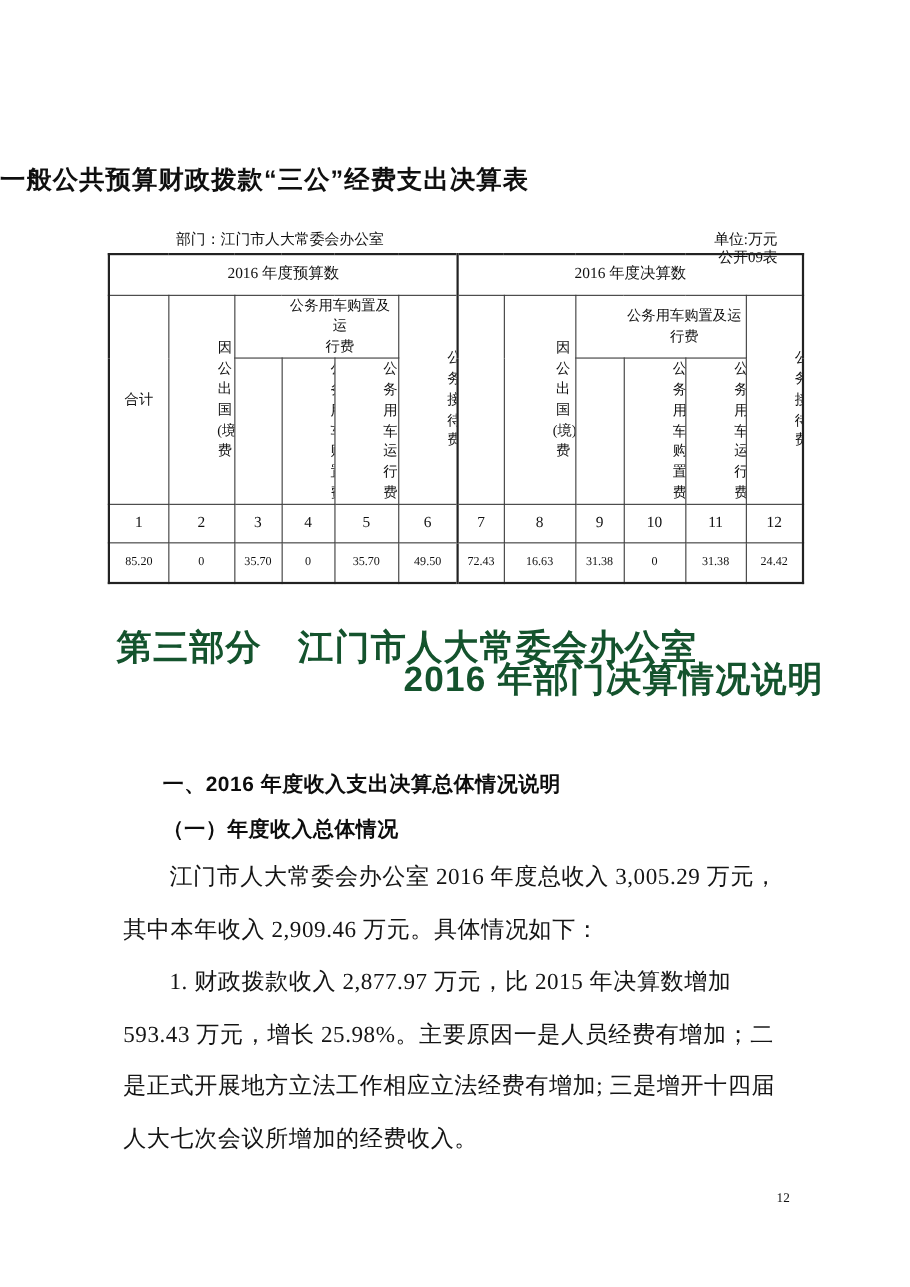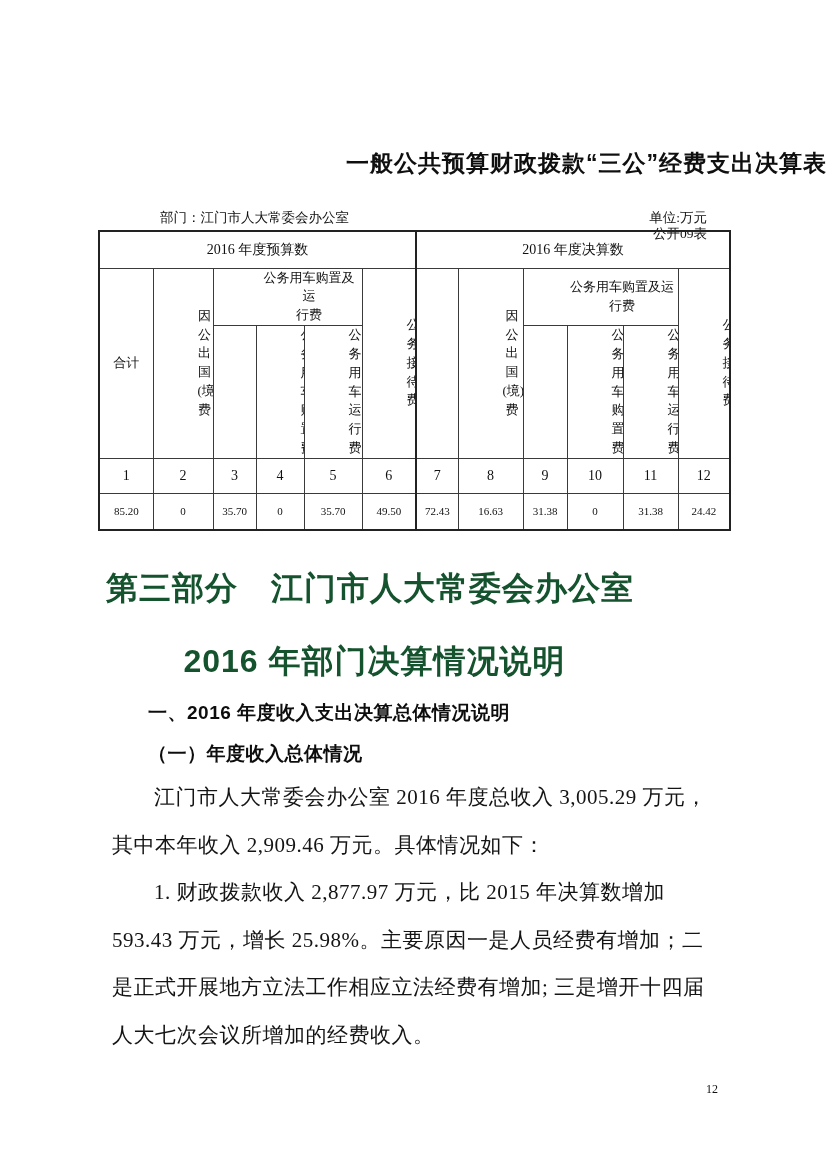--- a/index.html
+++ b/index.html
@@ -9,21 +9,21 @@
     height: 1170px;
     background: #ffffff;
     overflow: hidden;
     color: #111;
     font-family: "Liberation Serif", serif;
   }
   .doc-title {
     position: absolute;
     top: 148px; left: 0;
     width: 827px;
-    text-align: right;
+    text-align: left;
     font-family: "Liberation Sans", sans-serif;
     font-weight: bold;
     font-size: 23px;
     letter-spacing: 1px;
     color: #0f0f0f;
   }
   .form-tag {
     position: absolute;
     top: 190px; right: 120px;
     font-size: 13.5px;
@@ -70,21 +70,21 @@
     position: absolute;
     left: 0;
     text-align: center;
     font-family: "Liberation Sans", sans-serif;
     font-weight: bold;
     font-size: 32px;
     letter-spacing: 1px;
     color: #14532d;
   }
   .part-heading.l1 { top: 567px; width: 740px; }
-  .part-heading.l2 { top: 640px; width: 749px; }
+  .part-heading.l2 { top: 596px; width: 749px; text-align: right; }
   .sub-heading {
     position: absolute;
     left: 148px;
     font-family: "Liberation Sans", sans-serif;
     font-weight: bold;
     font-size: 19px;
     letter-spacing: 0.5px;
     color: #0d0d0d;
   }
   .sub-heading.s1 { top: 700px; }

